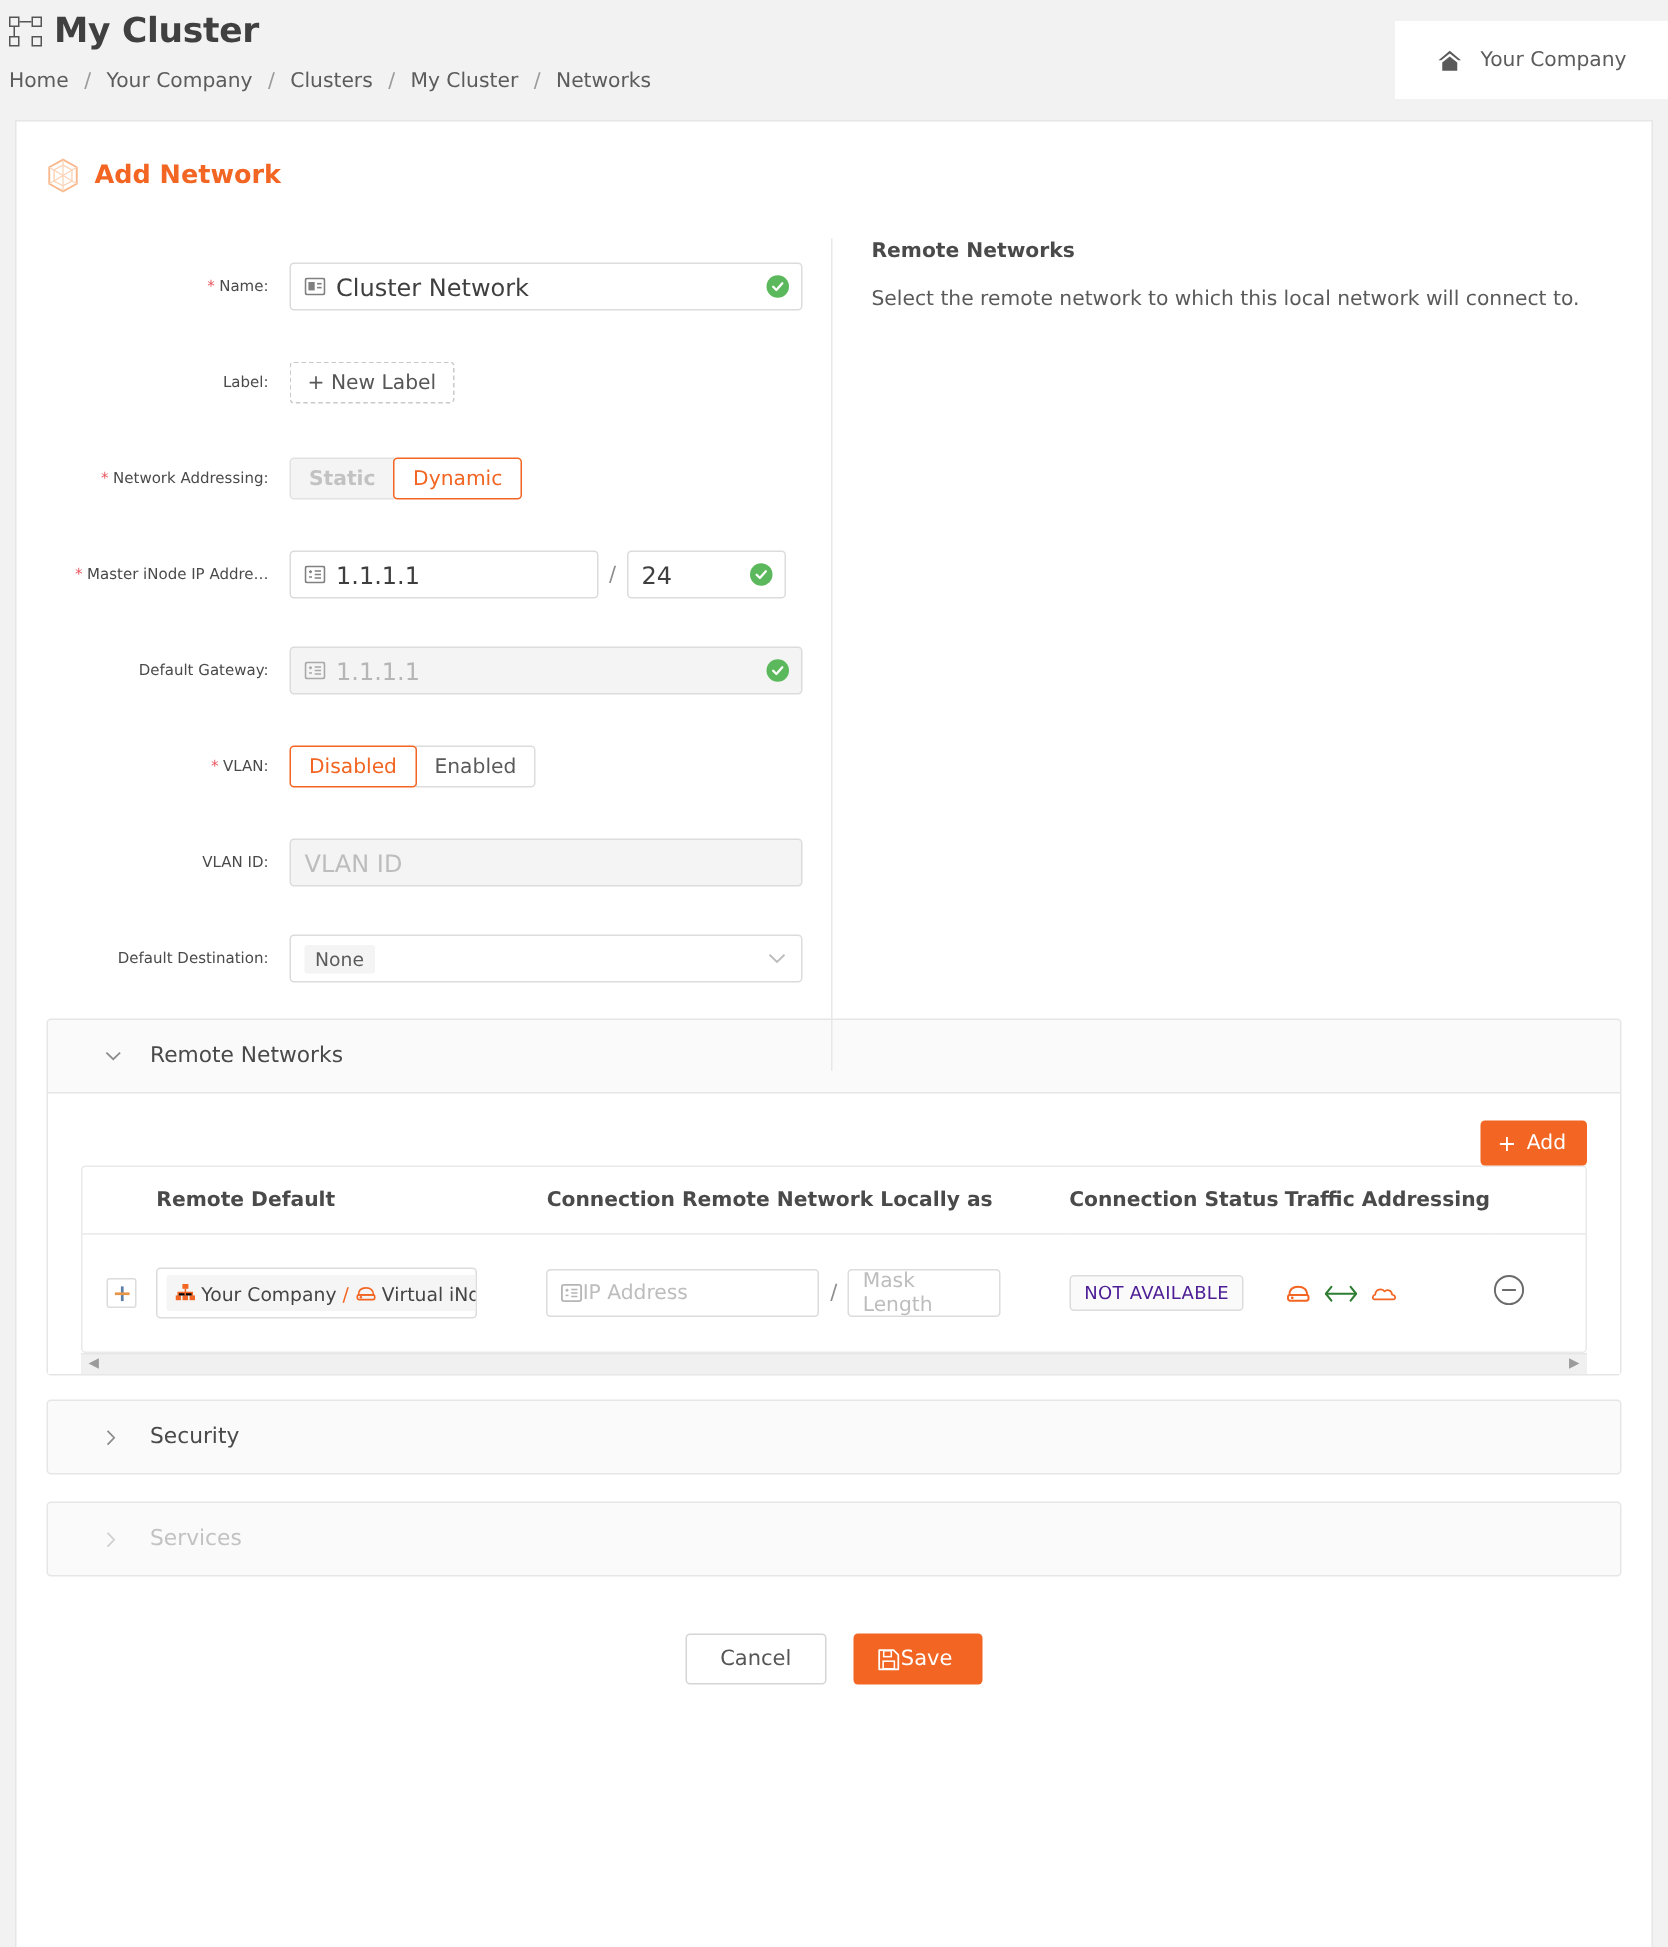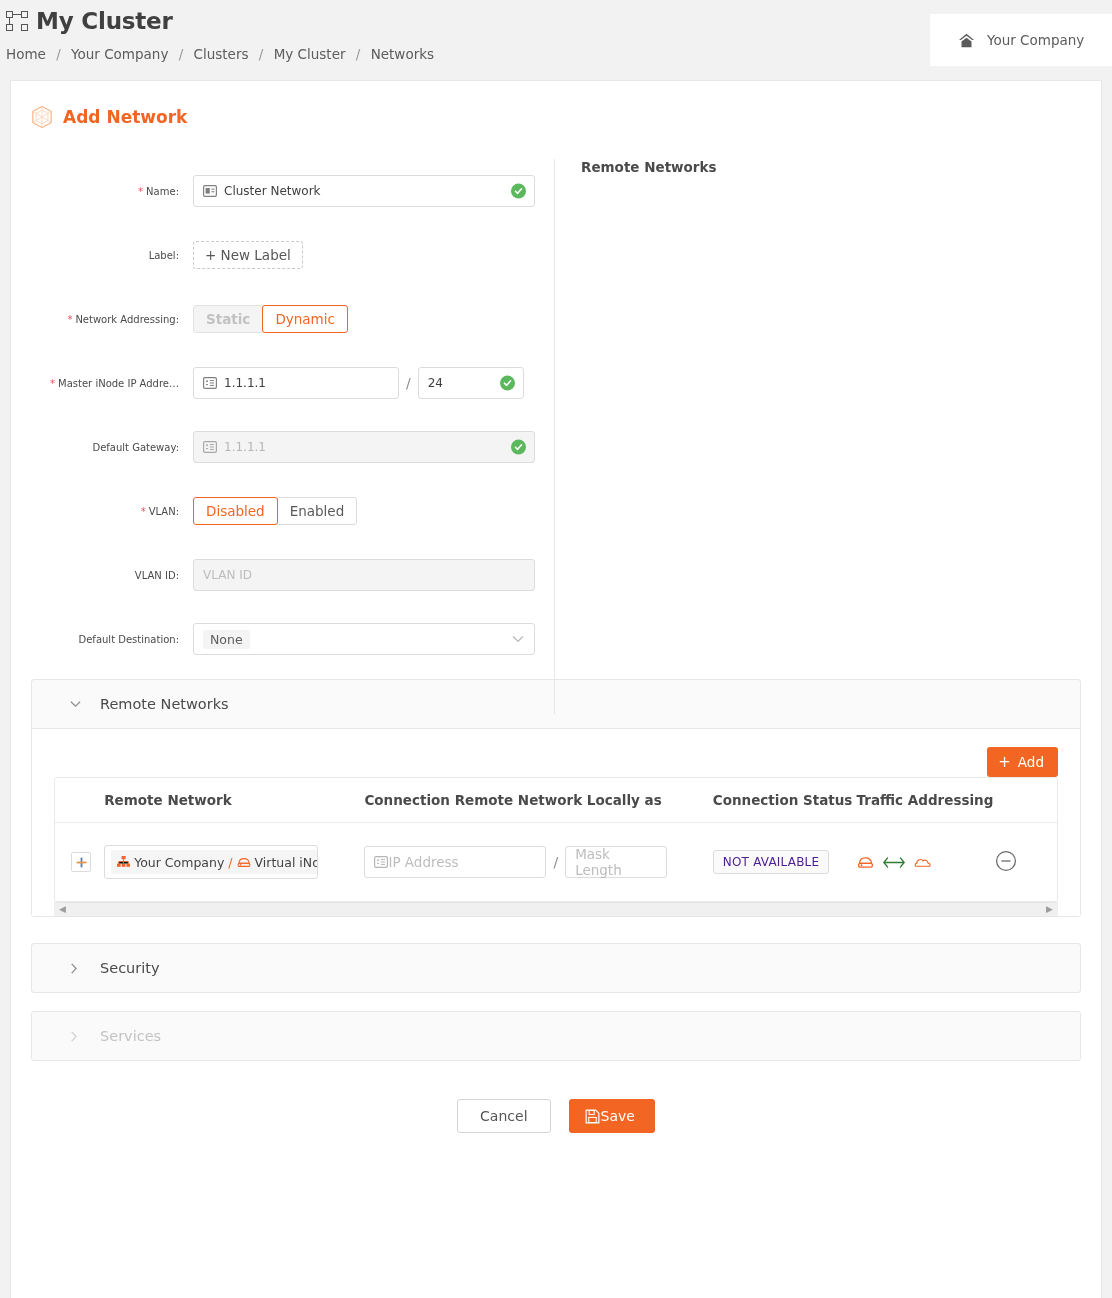--- a/index.html
+++ b/index.html
@@ -58,21 +58,21 @@
     width:172px; text-align:right; padding-right:14px;
     font-size:10px; color:#4a4a4a; white-space:nowrap;
   }
   .lbl .req { color:#e8505b; margin-right:3px; }
   .ctl { flex:1; }
 
   .tf {
     position:relative; width:342px; height:32px;
     border:1px solid #dcdcdc; border-radius:3px; background:#fff;
     display:flex; align-items:center; padding:0 30px 0 9px;
-    font-size:12px; color:#3f3f3f;
+    font-size:16px; color:#3f3f3f;
   }
   .tf.disabled { background:#f4f4f4; color:#b6b6b6; }
   .tf .ph { color:#bdbdbd; }
   .tf .f-ico { margin-right:7px; flex:none; }
   .ok-badge {
     position:absolute; right:8px; top:50%; transform:translateY(-50%);
     width:15px; height:15px; border-radius:50%; background:#5cb85c;
     display:flex; align-items:center; justify-content:center;
   }
   .ok-badge svg { display:block; }
@@ -371,20 +371,21 @@
           <span class="tag">None</span>
           <svg class="caret" width="12" height="8" viewBox="0 0 12 8">
             <path d="M1 1.5 L6 6.3 L11 1.5" fill="none" stroke="#bdbdbd" stroke-width="1.3"></path>
           </svg>
         </div>
       </div>
     </div>
 
     <div class="right-col">
       <h3>Remote Networks</h3>
+      <p>Select the remote network to which this local network will connect to.</p>
     </div>
   </div>
 
   <div class="acc">
     <div class="acc-head">
       <svg class="chev" width="11" height="8" viewBox="0 0 12 8">
         <path d="M1 1.5 L6 6.3 L11 1.5" fill="none" stroke="#8c8c8c" stroke-width="1.3"></path>
       </svg>
       <span class="atxt">Remote Networks</span>
     </div>
@@ -393,21 +394,21 @@
       <button class="add-btn">
         <span class="plus">+</span>
         <span>Add</span>
       </button>
 
       <div class="tbl-wrap">
         <table class="rn">
           <thead>
             <tr>
               <th class="c-exp"></th>
-              <th class="c-rn">Remote Network</th>
+              <th class="c-rn">Remote Default</th>
               <th class="c-loc">Connection Remote Network Locally as</th>
               <th class="c-cs">Connection Status</th>
               <th class="c-td">Traffic Addressing</th>
               <th class="c-act"></th>
             </tr>
           </thead>
           <tbody>
             <tr>
               <td class="c-exp">
                 <div class="exp-box">
@@ -492,21 +493,21 @@
         </table>
       </div>
 
       <div class="hscroll">
         <span class="arr">◀</span>
         <span class="arr">▶</span>
       </div>
     </div>
   </div>
 
-  <div class="acc" style="margin-top:26px">
+  <div class="acc" style="margin-top:16px">
     <div class="acc-head">
       <svg class="chev" width="8" height="11" viewBox="0 0 8 12">
         <path d="M1.5 1 L6.3 6 L1.5 11" fill="none" stroke="#8c8c8c" stroke-width="1.3"></path>
       </svg>
       <span class="atxt">Security</span>
     </div>
   </div>
 
   <div class="acc disabled" style="margin-top:18px">
     <div class="acc-head">

